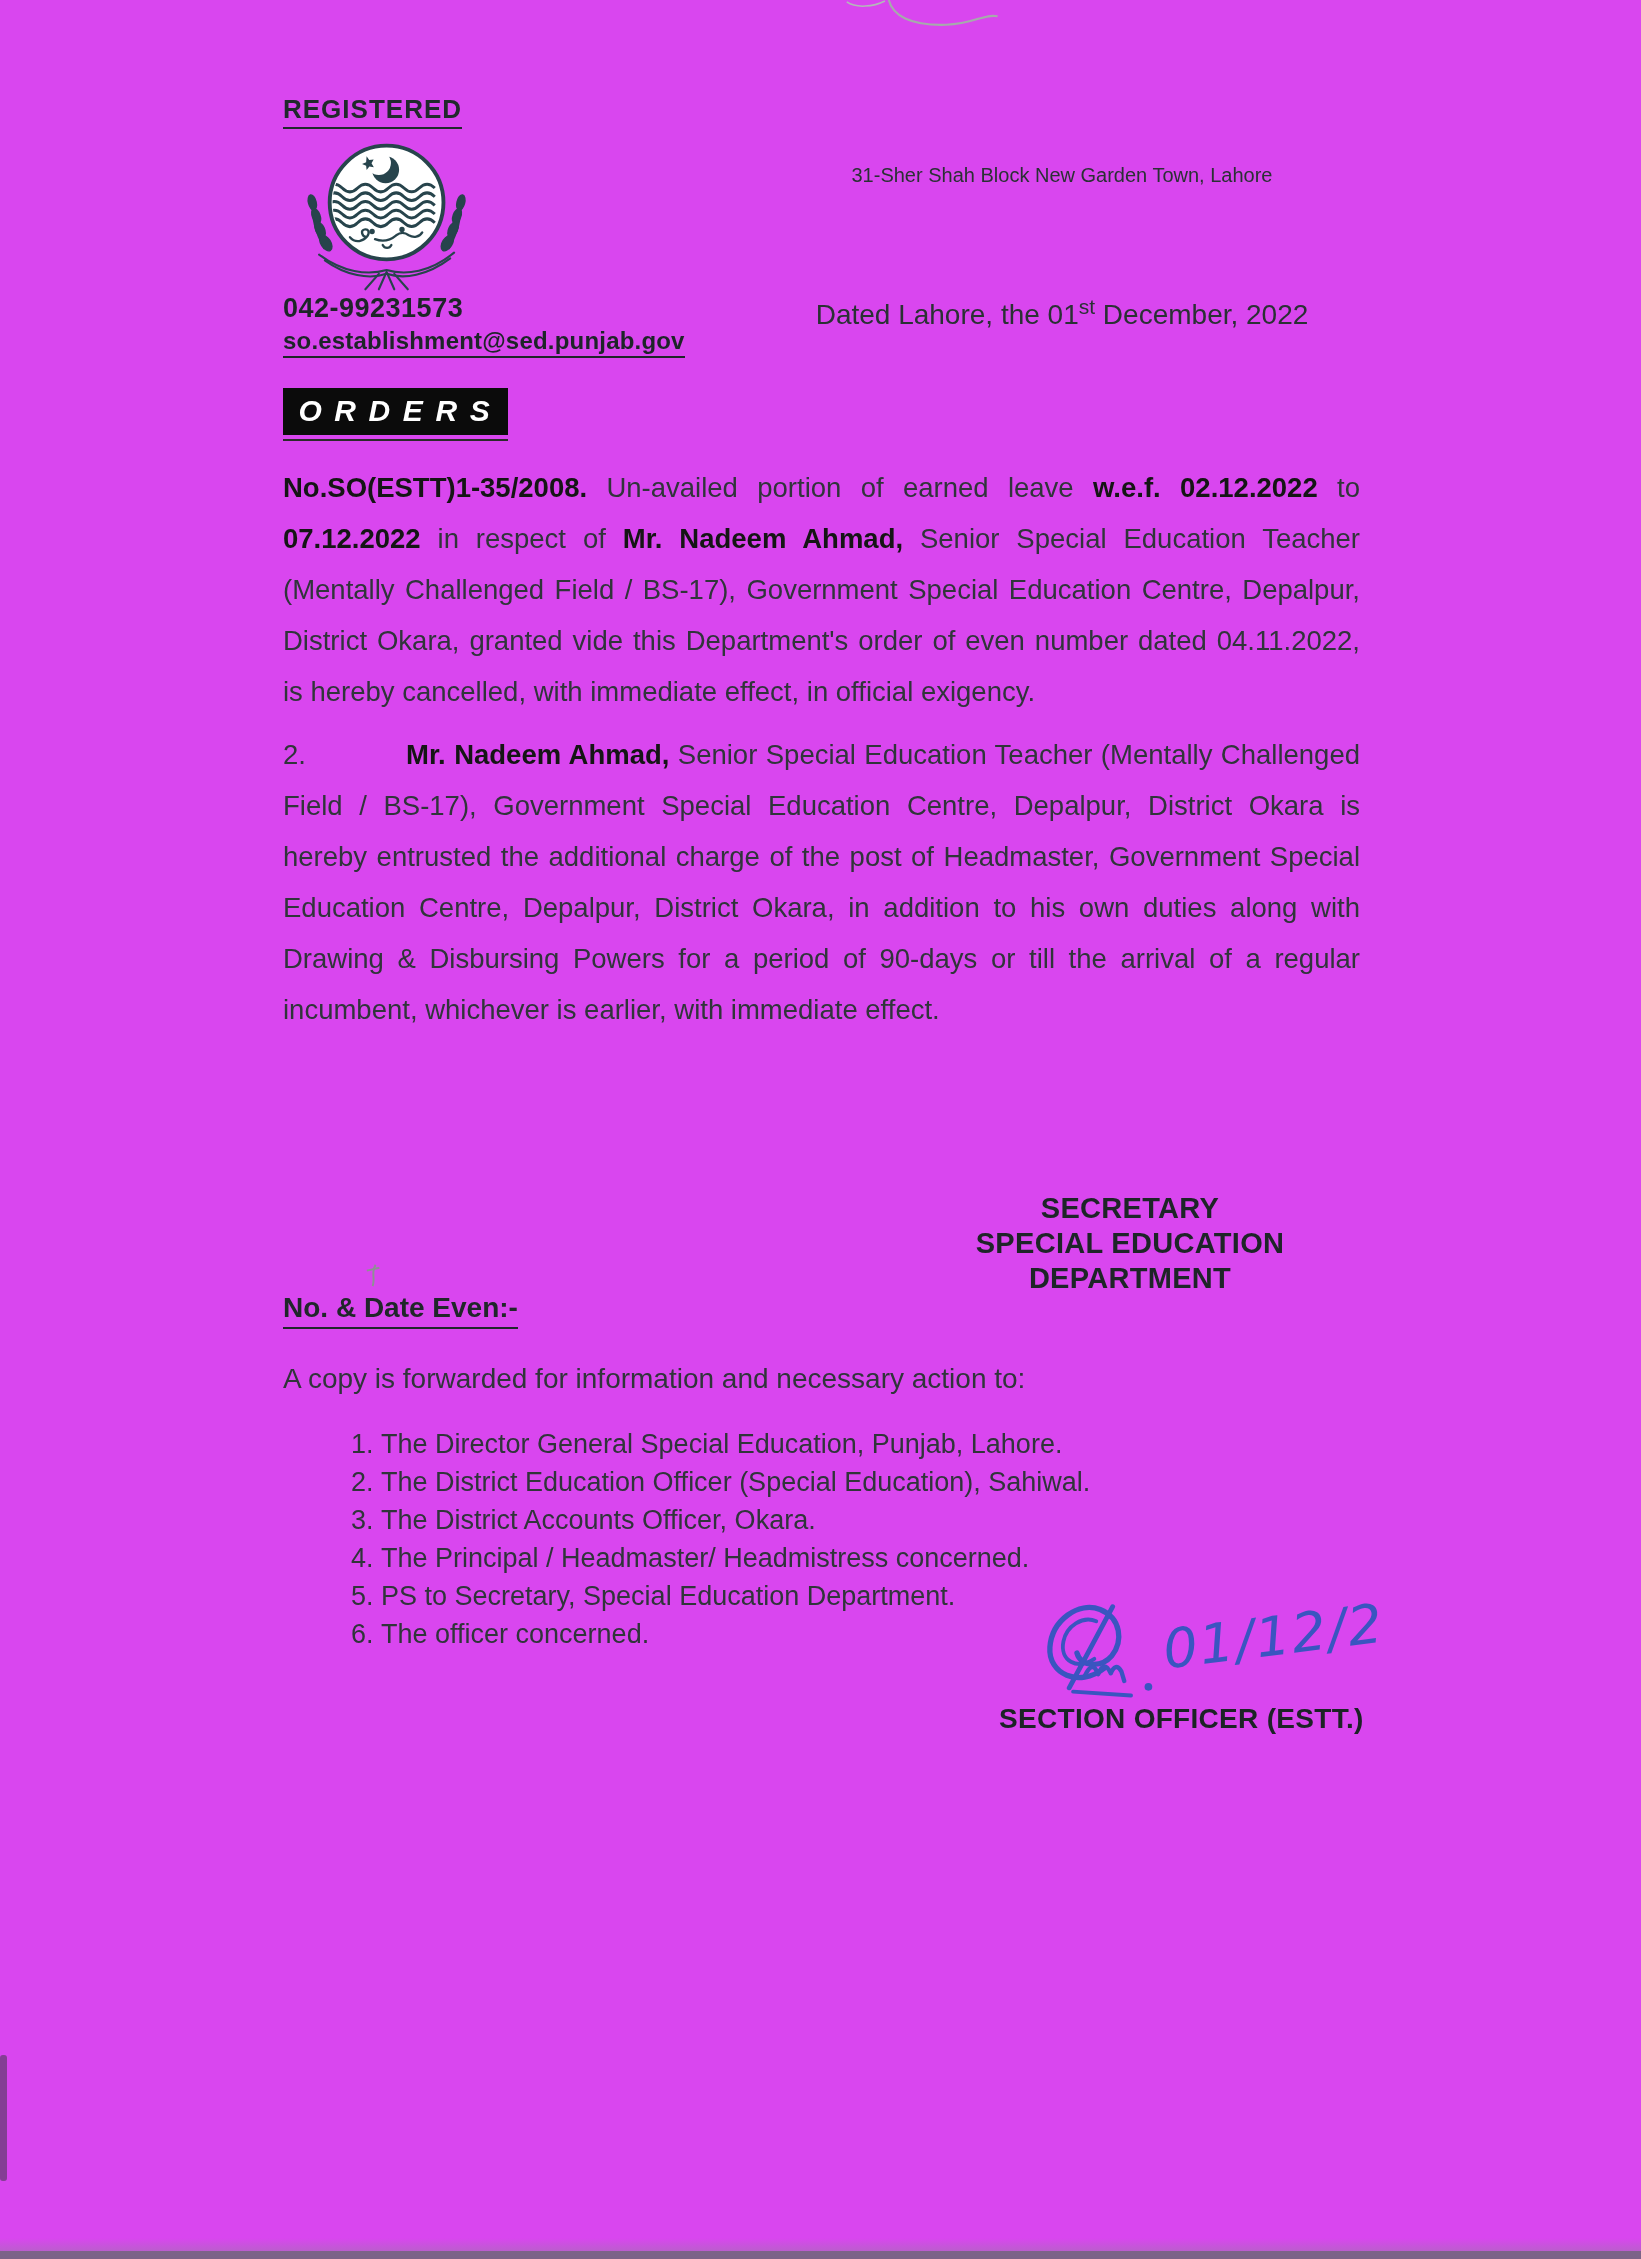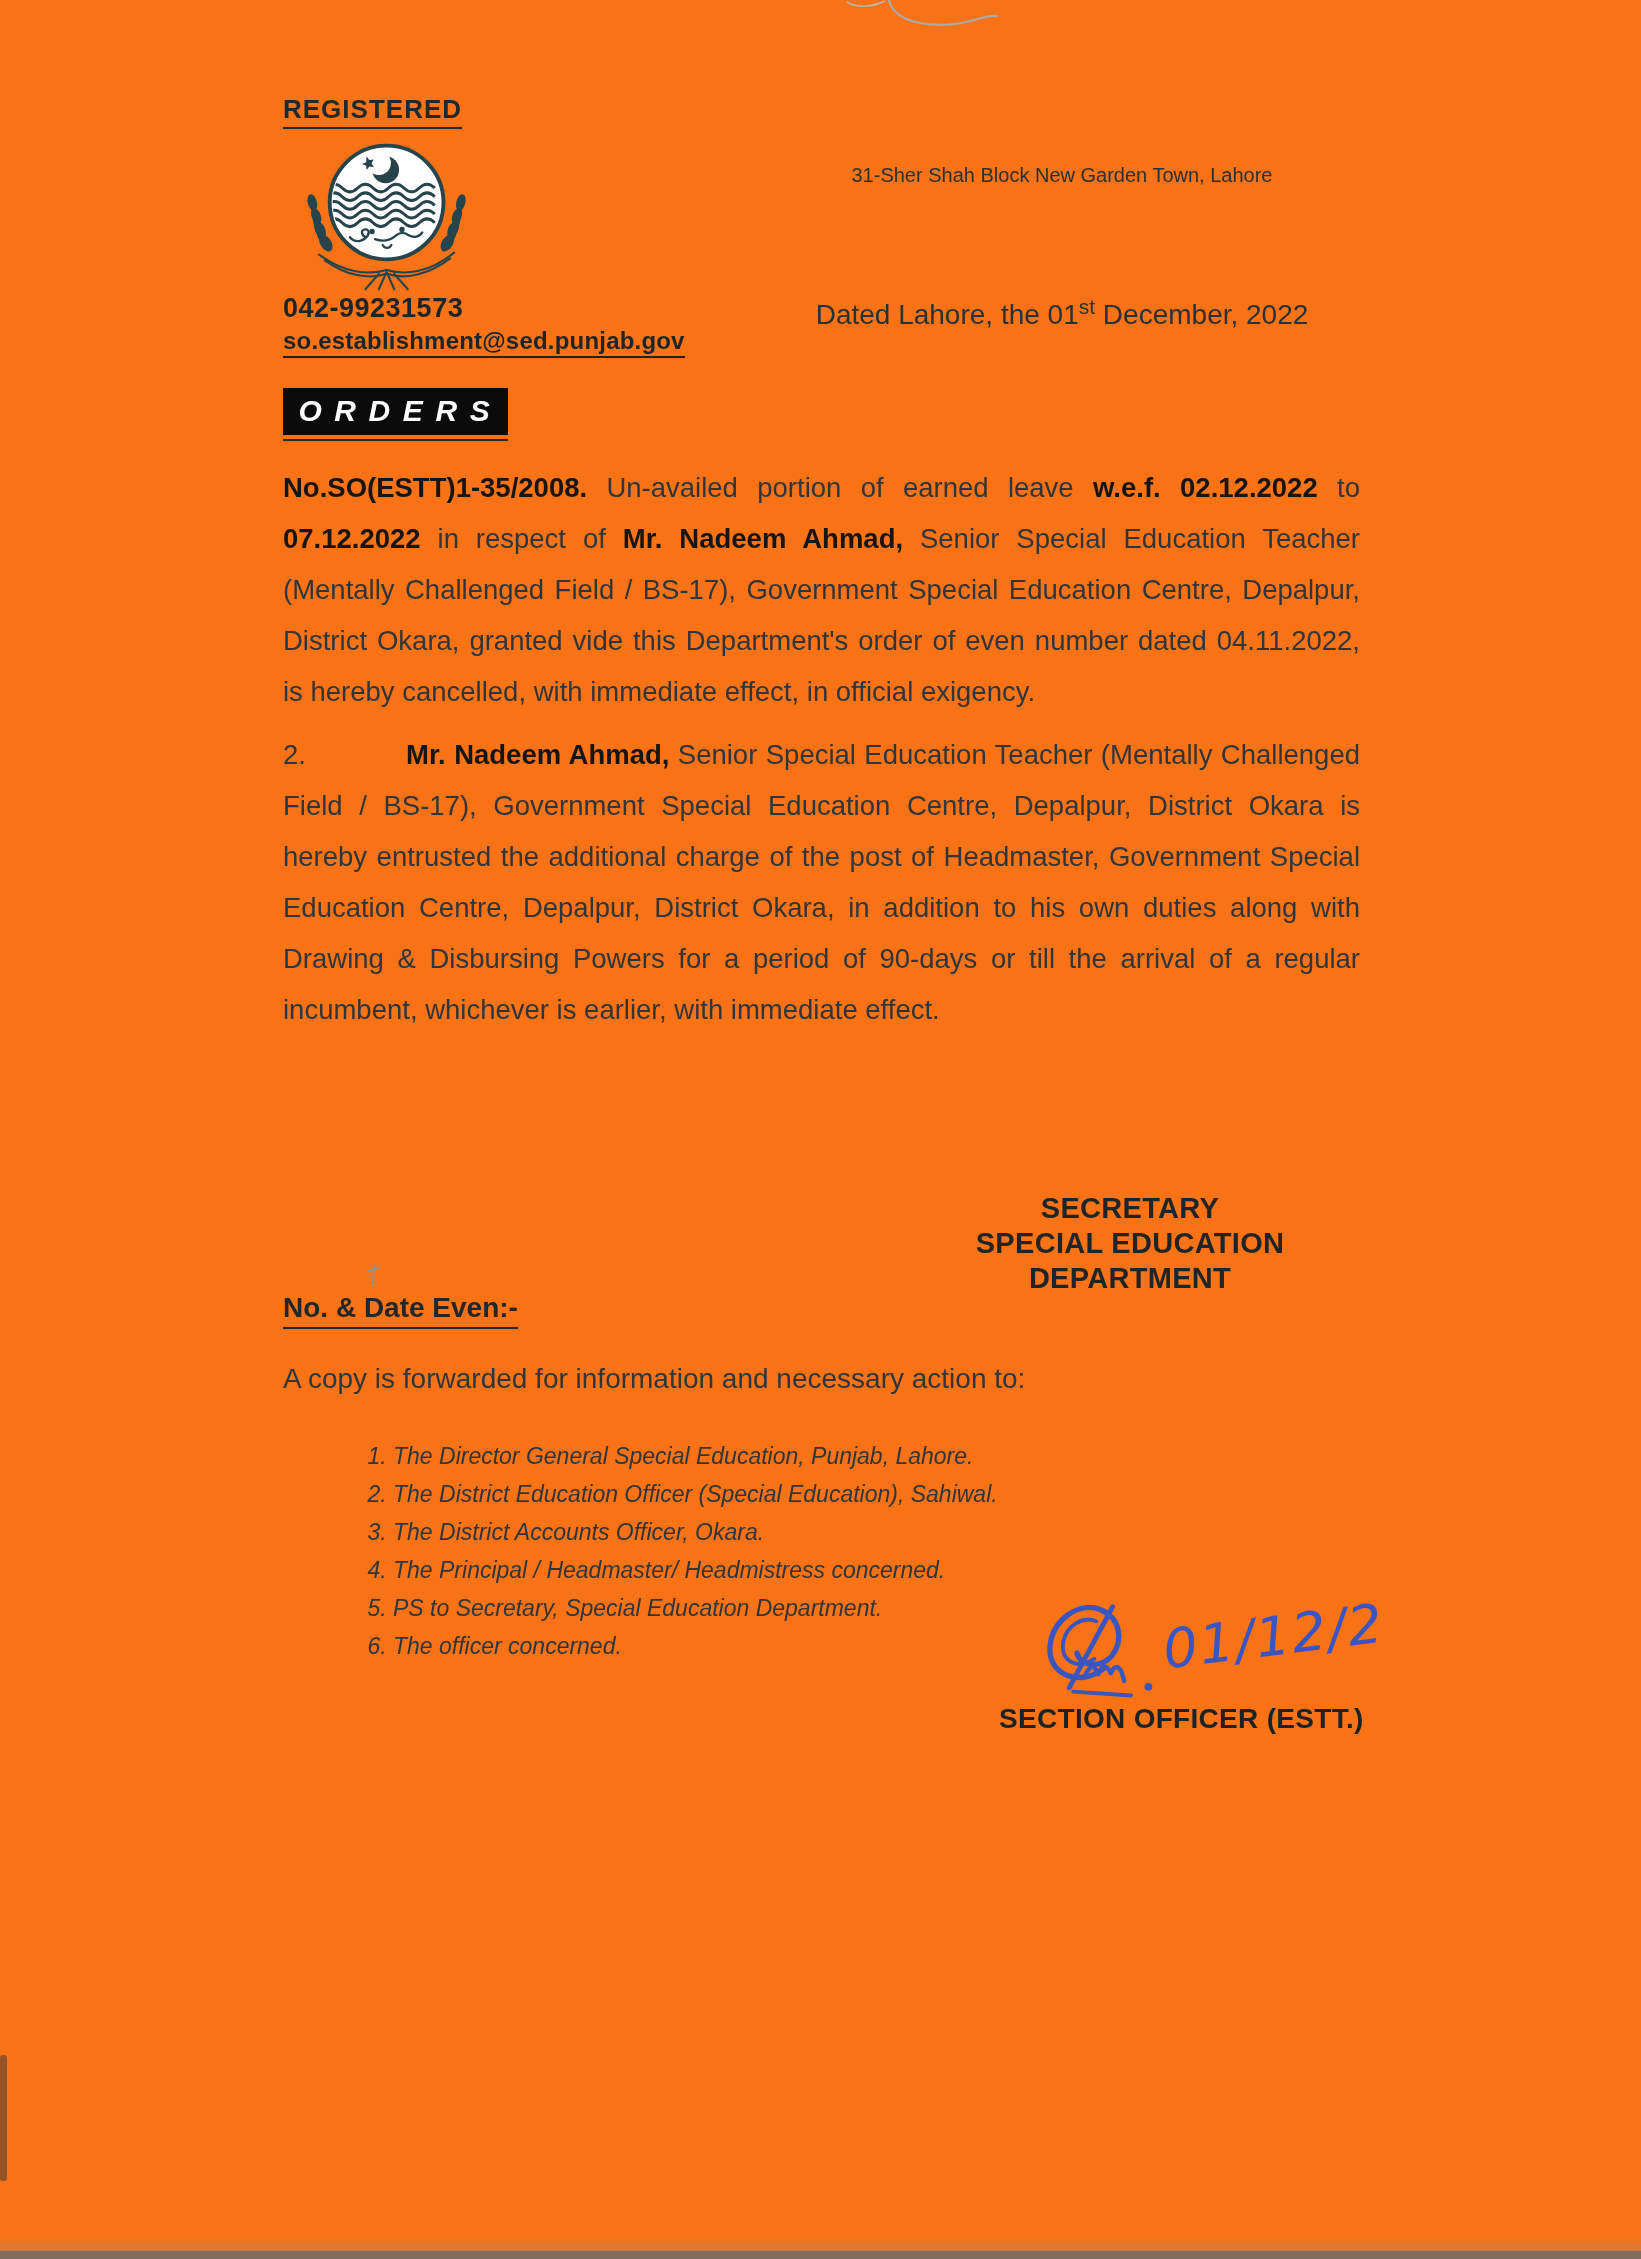--- a/index.html
+++ b/index.html
@@ -1,18 +1,18 @@
 <!DOCTYPE html>
 <html><head>
 <meta charset="utf-8">
 <style>
   html,body{margin:0;padding:0;background:#e9eaea;}
   .page{
     position:relative;width:1641px;height:2259px;margin:0 auto;
-    background:#f97316;overflow:hidden;
+    background:#d946ef;overflow:hidden;
     font-family:"Liberation Sans",sans-serif;color:#2e2e2e;
   }
   .abs{position:absolute;}
   .b{font-weight:bold;color:#151515;}
 
   
   .registered{
     left:283px;top:94px;font-size:26px;font-weight:bold;color:#21292c;
     letter-spacing:1px;border-bottom:2.9px solid #21292c;padding-bottom:1.9px;
   }
@@ -46,21 +46,21 @@
 
   
   .signatory{left:927px;top:1191px;width:406px;text-align:center;
     font-size:29px;font-weight:bold;color:#1e2528;line-height:35px;letter-spacing:0.3px;}
 
   
   .ref-heading{left:283px;top:1292px;font-size:28px;font-weight:bold;color:#20272a;
     border-bottom:2.9px solid #20272a;padding-bottom:2.9px;}
   .intro{left:283px;top:1363px;font-size:28px;color:#30353a;}
   .dist{left:283px;top:1421px;width:869px;}
-  .dist ol{margin:16px;padding-left:94px;font-size:23px;line-height:38px;color:#30353a;font-style:italic;}
+  .dist ol{margin:4px;padding-left:94px;font-size:27px;line-height:38px;color:#30353a;}
 
   
   .sig-svg{left:1019px;top:1591px;}
   .sig-title{left:951px;top:1703px;font-size:28px;font-weight:bold;color:#1c2326;letter-spacing:0.3px;margin-left:48px;}
 
   
   .curl{left:828px;top:0;}
   .penmark{left:363px;top:1261px;}
   .edge-bottom{left:0;bottom:0;width:1641px;height:7.7px;background:#646a6e;opacity:.8;}
   .edge-bottom-fade{left:0;bottom:7.7px;width:1641px;height:13.5px;

